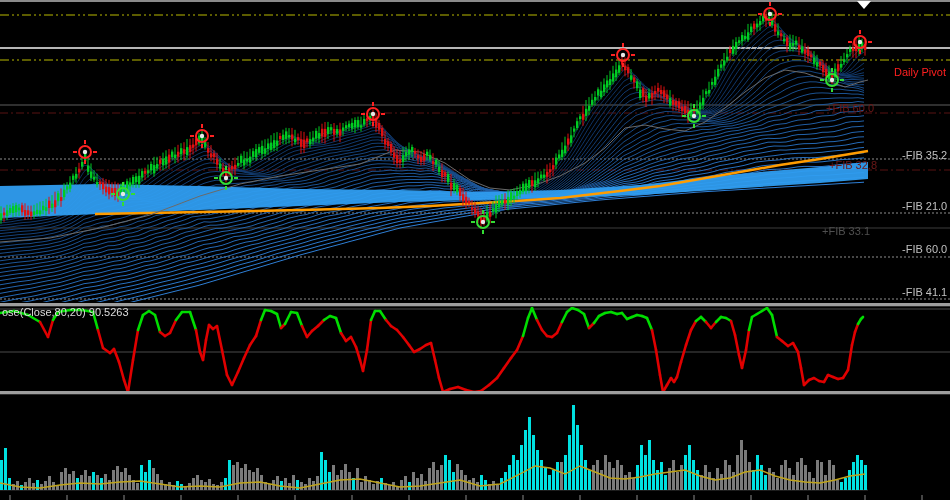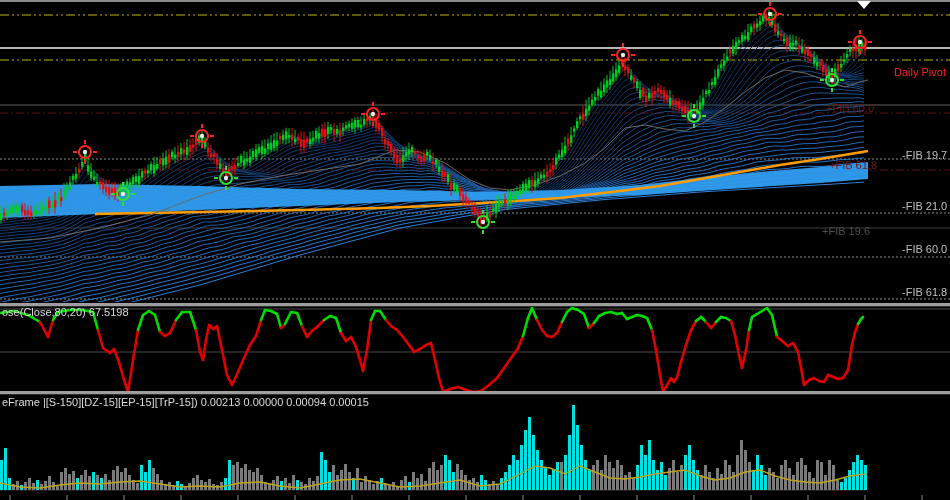--- a/index.html
+++ b/index.html
@@ -1151,23 +1151,22 @@
           <line x1="808" y1="495" x2="808" y2="500" stroke="#8a8a8a" stroke-width="1"></line>
           <line x1="865" y1="495" x2="865" y2="500" stroke="#8a8a8a" stroke-width="1"></line>
           <line x1="922" y1="495" x2="922" y2="500" stroke="#8a8a8a" stroke-width="1"></line>
         </g>
       </g>
     </svg>
   <div class="sep" style="top:303px"></div>
   <div class="sep" style="top:391px"></div>
   <div id="labels">
     <div class="lbl" id="dp" style="left: 894px; top: 66px; color: rgb(255, 32, 32);">Daily Pivot</div>
-    <div class="lbl" id="midlbl" style="left: 2px; top: 306px; color: rgb(220, 220, 220);">ose(Close,80,20) 67.5198</div>
-    <div class="lbl" id="botlbl" style="left: 2px; top: 396px; color: rgb(220, 220, 220);">eFrame |[S-150][DZ-15][EP-15][TrP-15]) 0.00213 0.00000 0.00094 0.00015</div>
-  <div class="lbl" style="left: 902px; top: 149px; color: rgb(192, 192, 192);">-FIB 19.7</div>
+    <div class="lbl" id="midlbl" style="left: 2px; top: 306px; color: rgb(220, 220, 220);">ose(Close,80,20) 90.5263</div>
+  <div class="lbl" style="left: 902px; top: 149px; color: rgb(192, 192, 192);">-FIB 35.2</div>
       <div class="lbl" style="left: 902px; top: 200px; color: rgb(192, 192, 192);">-FIB 21.0</div>
       <div class="lbl" style="left: 902px; top: 243px; color: rgb(192, 192, 192);">-FIB 60.0</div>
-      <div class="lbl" style="left: 902px; top: 286px; color: rgb(192, 192, 192);">-FIB 61.8</div>
+      <div class="lbl" style="left: 902px; top: 286px; color: rgb(192, 192, 192);">-FIB 41.1</div>
       <div class="lbl" style="left: 826px; top: 102px; color: rgb(110, 24, 24);">+FIB 60.0</div>
-      <div class="lbl" style="left: 829px; top: 159px; color: rgb(110, 24, 24);">+FIB 61.8</div>
-      <div class="lbl" style="left: 822px; top: 225px; color: rgb(79, 79, 79);">+FIB 19.6</div>
+      <div class="lbl" style="left: 829px; top: 159px; color: rgb(110, 24, 24);">+FIB 32.8</div>
+      <div class="lbl" style="left: 822px; top: 225px; color: rgb(79, 79, 79);">+FIB 33.1</div>
     </div>
 </div>
 
 </body></html>

